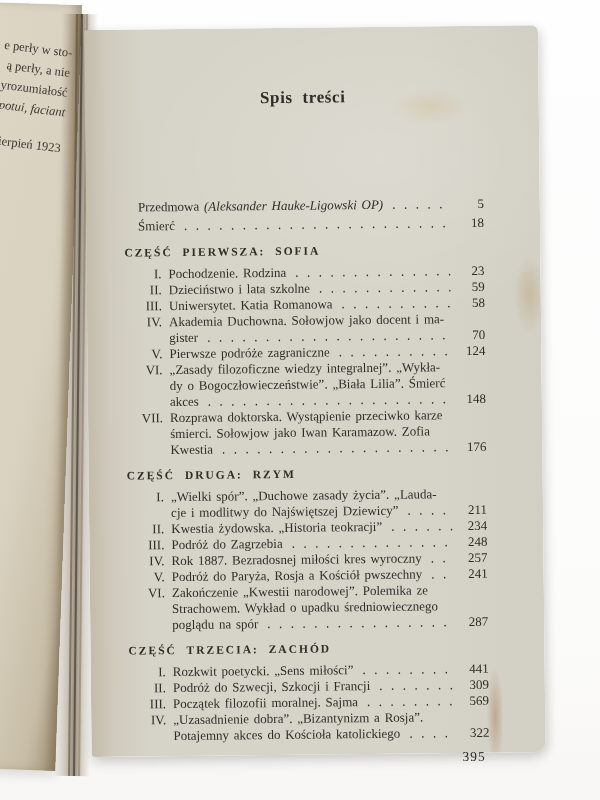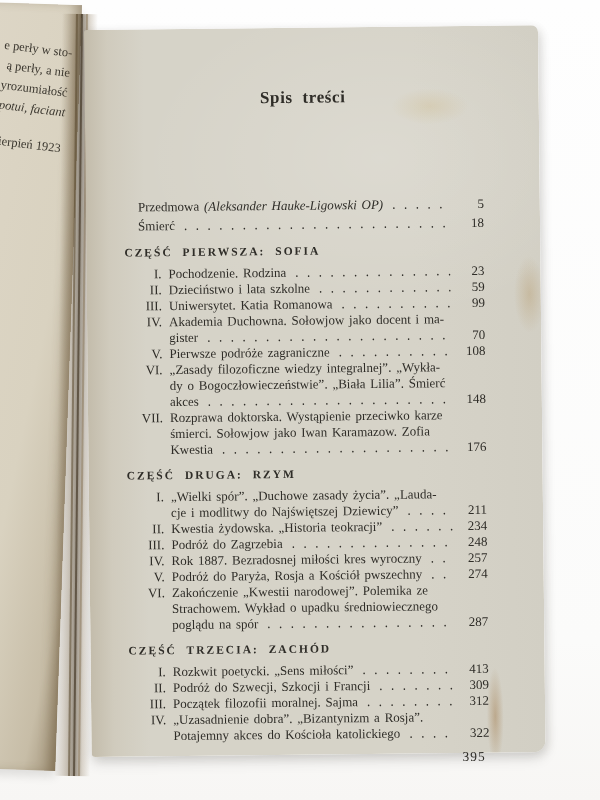--- a/index.html
+++ b/index.html
@@ -127,42 +127,42 @@
                 <span class="pageno">59</span>
               </div>
             </div>
           </div>
           <div class="item">
             <span class="numeral">III.</span>
             <div class="item-body">
               <div class="row">
                 <span class="entry-text">Uniwersytet. Katia Romanowa</span>
                 <span class="dots">..................................................</span>
-                <span class="pageno">99</span>
+                <span class="pageno">58</span>
               </div>
             </div>
           </div>
           <div class="item">
             <span class="numeral">IV.</span>
             <div class="item-body">
               <div class="item-line">Akademia Duchowna. Sołowjow jako docent i ma-</div>
               <div class="row">
                 <span class="entry-text">gister</span>
                 <span class="dots">..................................................</span>
                 <span class="pageno">70</span>
               </div>
             </div>
           </div>
           <div class="item">
             <span class="numeral">V.</span>
             <div class="item-body">
               <div class="row">
                 <span class="entry-text">Pierwsze podróże zagraniczne</span>
                 <span class="dots">..................................................</span>
-                <span class="pageno">108</span>
+                <span class="pageno">124</span>
               </div>
             </div>
           </div>
           <div class="item">
             <span class="numeral">VI.</span>
             <div class="item-body">
               <div class="item-line">„Zasady filozoficzne wiedzy integralnej”. „Wykła-</div>
               <div class="item-line">dy o Bogoczłowieczeństwie”. „Biała Lilia”. Śmierć</div>
               <div class="row">
                 <span class="entry-text">akces</span>
@@ -224,21 +224,21 @@
                 <span class="pageno">257</span>
               </div>
             </div>
           </div>
           <div class="item">
             <span class="numeral">V.</span>
             <div class="item-body">
               <div class="row">
                 <span class="entry-text">Podróż do Paryża, Rosja a Kościół pwszechny</span>
                 <span class="dots">..................................................</span>
-                <span class="pageno">274</span>
+                <span class="pageno">241</span>
               </div>
             </div>
           </div>
           <div class="item">
             <span class="numeral">VI.</span>
             <div class="item-body">
               <div class="item-line">Zakończenie „Kwestii narodowej”. Polemika ze</div>
               <div class="item-line">Strachowem. Wykład o upadku średniowiecznego</div>
               <div class="row">
                 <span class="entry-text">poglądu na spór</span>
@@ -247,41 +247,41 @@
               </div>
             </div>
           </div>
           <div class="sec-heading">CZĘŚĆ TRZECIA: ZACHÓD</div>
           <div class="item">
             <span class="numeral">I.</span>
             <div class="item-body">
               <div class="row">
                 <span class="entry-text">Rozkwit poetycki. „Sens miłości”</span>
                 <span class="dots">..................................................</span>
-                <span class="pageno">413</span>
+                <span class="pageno">441</span>
               </div>
             </div>
           </div>
           <div class="item">
             <span class="numeral">II.</span>
             <div class="item-body">
               <div class="row">
                 <span class="entry-text">Podróż do Szwecji, Szkocji i Francji</span>
                 <span class="dots">..................................................</span>
                 <span class="pageno">309</span>
               </div>
             </div>
           </div>
           <div class="item">
             <span class="numeral">III.</span>
             <div class="item-body">
               <div class="row">
                 <span class="entry-text">Początek filozofii moralnej. Sajma</span>
                 <span class="dots">..................................................</span>
-                <span class="pageno">312</span>
+                <span class="pageno">569</span>
               </div>
             </div>
           </div>
           <div class="item">
             <span class="numeral">IV.</span>
             <div class="item-body">
               <div class="item-line">„Uzasadnienie dobra”. „Bizantynizm a Rosja”.</div>
               <div class="row">
                 <span class="entry-text">Potajemny akces do Kościoła katolickiego</span>
                 <span class="dots">..................................................</span>

